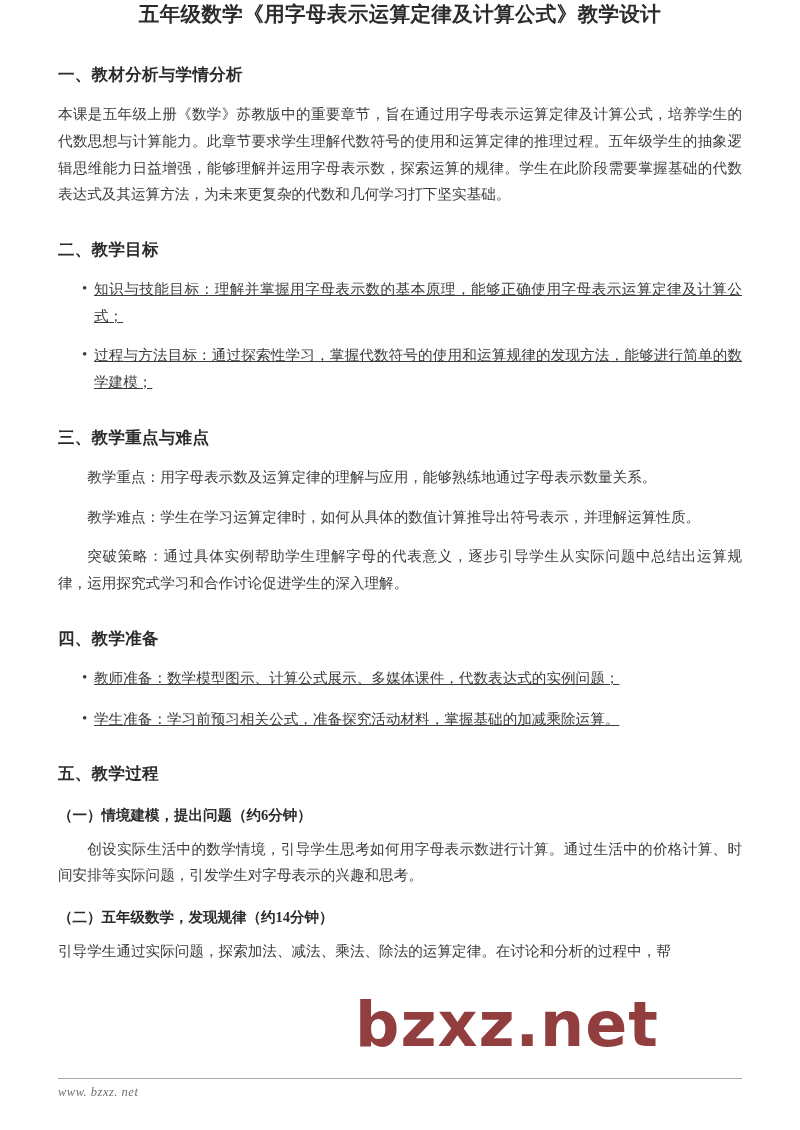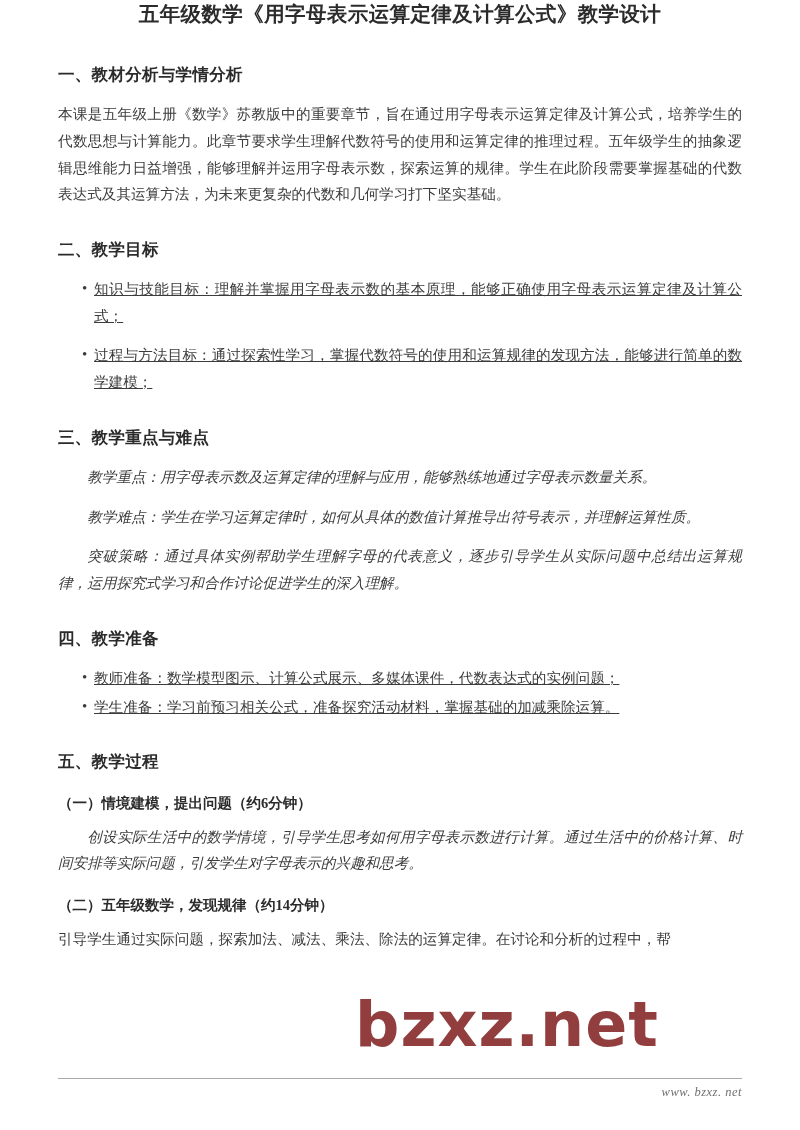--- a/index.html
+++ b/index.html
@@ -83,21 +83,21 @@
 
   
   p.body {
     margin: 0;
     font-size: 14.6px;
     line-height: 1.82;
     color: #3c3c3c;
     text-align: justify;
     text-justify: inter-ideograph;
   }
-  p.indent { text-indent: 2em; font-style: italic; }
+  p.indent { text-indent: 2em; }
 
   
   ul.bullets {
     margin: 0;
     padding: 0 0 0 26px;
     list-style: none;
   }
   ul.bullets li {
     position: relative;
     font-size: 14.6px;
@@ -130,21 +130,20 @@
     right: 58px;
     bottom: 30px;
     z-index: 3;
   }
   .footer-rule {
     border: 0;
     border-top: 1px solid #a9a9a9;
     margin: 0 0 6px 0;
   }
   .footer-url {
-    text-align: right;
     font-family: "Liberation Serif", "DejaVu Serif", serif;
     font-style: italic;
     font-size: 12.5px;
     color: #6f6f6f;
     letter-spacing: 0.5px;
   }
 </style>
 </head>
 <body>
 
@@ -180,21 +179,21 @@
     <p class="body indent">教学难点：学生在学习运算定律时，如何从具体的数值计算推导出符号表示，并理解运算性质。</p>
     <div class="gap-para"></div>
     <p class="body indent">突破策略：通过具体实例帮助学生理解字母的代表意义，逐步引导学生从实际问题中总结出运算规律，运用探究式学习和合作讨论促进学生的深入理解。</p>
 
     <div class="gap-sec"></div>
 
     <h2 class="sec-h">四、教学准备</h2>
     <div class="gap-h-body"></div>
     <ul class="bullets">
       <li>教师准备：数学模型图示、计算公式展示、多媒体课件，代数表达式的实例问题；</li>
-      <li style="margin-top:2px">学生准备：学习前预习相关公式，准备探究活动材料，掌握基础的加减乘除运算。</li>
+      <li style="margin-top:14px">学生准备：学习前预习相关公式，准备探究活动材料，掌握基础的加减乘除运算。</li>
     </ul>
 
     <div class="gap-sec"></div>
 
     <h2 class="sec-h">五、教学过程</h2>
     <div style="height:18px"></div>
     <h3 class="sub-h">（一）情境建模，提出问题（约6分钟）</h3>
     <div style="height:9px"></div>
     <p class="body indent">创设实际生活中的数学情境，引导学生思考如何用字母表示数进行计算。通过生活中的价格计算、时间安排等实际问题，引发学生对字母表示的兴趣和思考。</p>
     <div style="height:18px"></div>

